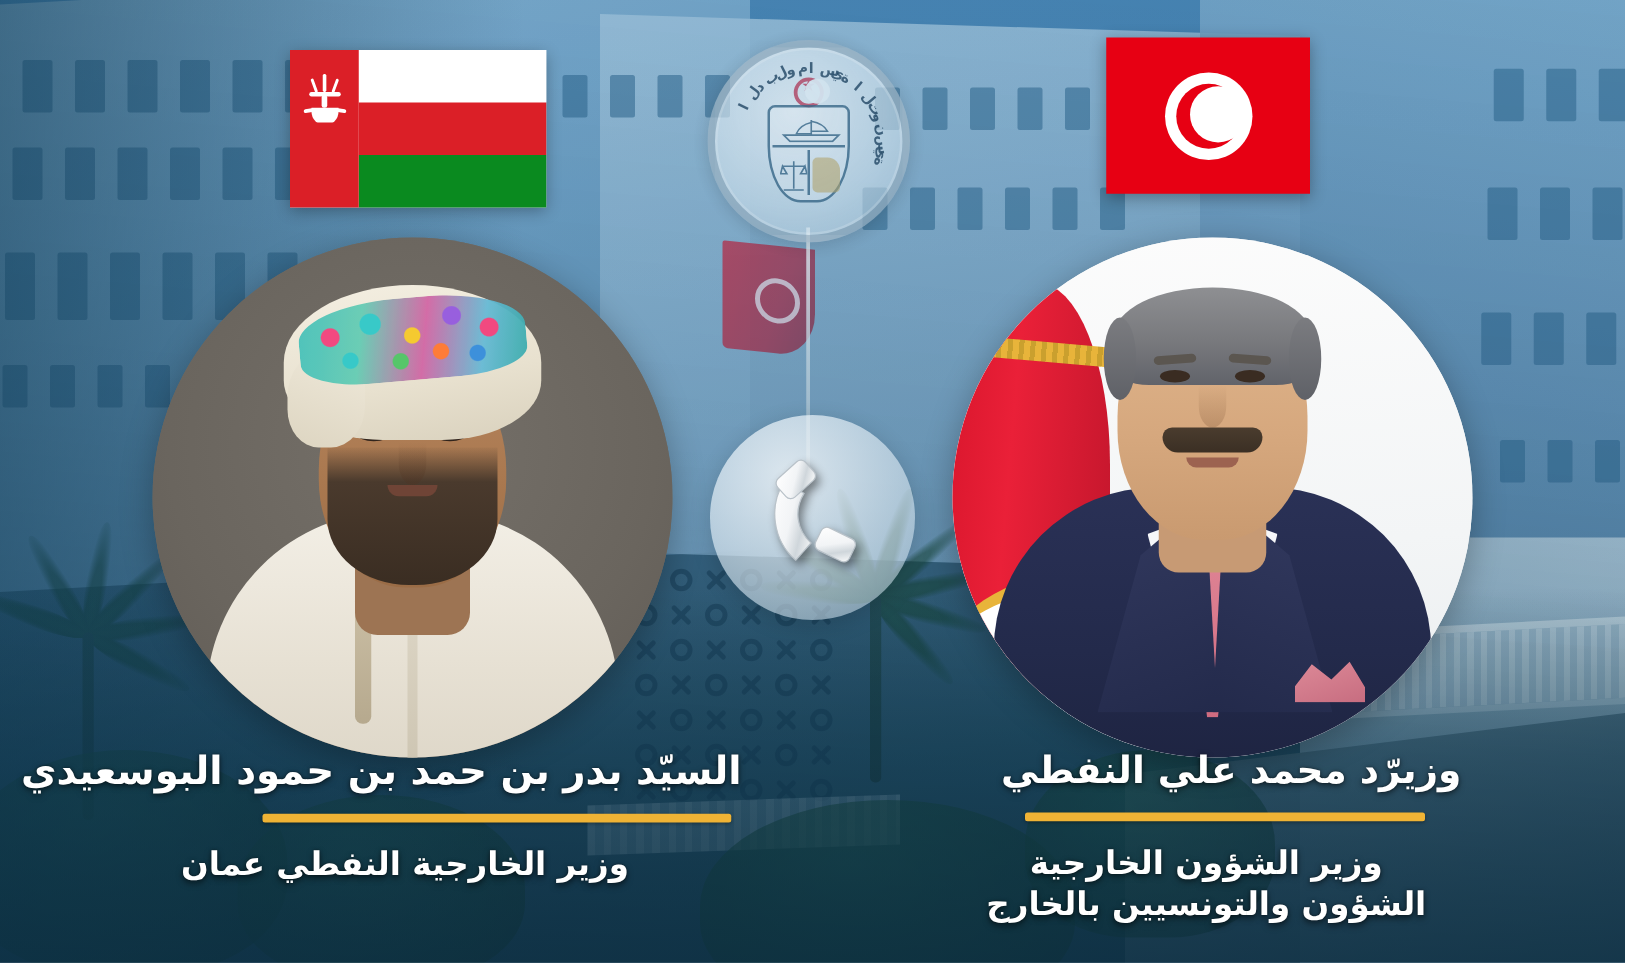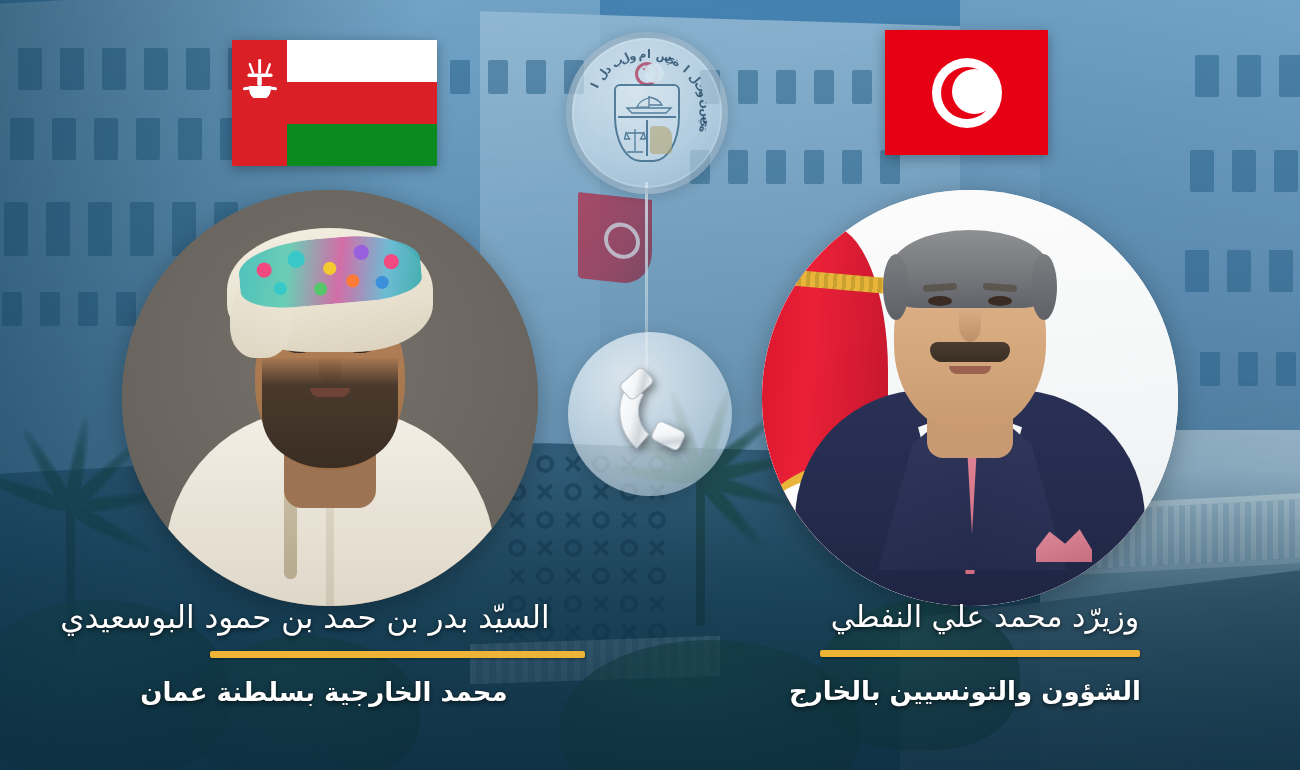--- a/index.html
+++ b/index.html
@@ -404,21 +404,21 @@
   
   .caption{
     position:absolute;text-align:center;color:#ffffff;
     direction:rtl;unicode-bidi:embed;
     text-shadow:0 2px 5px rgba(0,0,0,.55),0 0 2px rgba(0,0,0,.5);
   }
   #caption-left{left:0px;top:600px;width:610px;}
   #caption-right{left:680px;top:600px;width:610px;}
 
   .cap-name{
-    font-size:31px;font-weight:400;letter-spacing:.2px;line-height:1.15;
+    font-size:31px;font-weight:700;letter-spacing:.2px;line-height:1.15;
     white-space:nowrap;
   }
   #caption-right .cap-name{font-size:30px;}
   .cap-rule{
     height:7px;background:#efb335;border-radius:2px;margin:15px auto 0;
     box-shadow:0 1px 3px rgba(0,0,0,.35);
   }
   #caption-left .cap-rule{width:375px;margin-right:25px;margin-left:auto;}
   #caption-right .cap-rule{width:320px;margin-right:150px;margin-left:auto;}
   .cap-title{
@@ -740,24 +740,25 @@
         <path d="M30 16 C14 34 14 62 30 80 L44 68 C34 56 34 40 44 28 Z" fill="url(#ph)" stroke="#b9c2c9" stroke-width="1"></path>
         <rect x="24" y="6" width="30" height="20" rx="5" transform="rotate(-34 39 16)" fill="url(#ph)" stroke="#b9c2c9" stroke-width="1"></rect>
         <rect x="48" y="62" width="30" height="20" rx="5" transform="rotate(34 63 72)" fill="url(#ph)" stroke="#b9c2c9" stroke-width="1"></rect>
       </g>
     </svg>
   </div>
 
   <div class="caption" id="caption-left">
     <div class="cap-name">السيّد بدر بن حمد بن حمود البوسعيدي</div>
     <div class="cap-rule"></div>
-    <div class="cap-title">محمد الخارجية بسلطنة عمان</div>
+    <div class="cap-title">وزير الخارجية النفطي عمان</div>
   </div>
 
   <div class="caption" id="caption-right">
     <div class="cap-name">وزيرّد محمد علي النفطي</div>
     <div class="cap-rule"></div>
     <div class="cap-title">
+      <div>وزير الشؤون الخارجية</div>
       <div>الشؤون والتونسيين بالخارج</div>
     </div>
   </div>
 
 </div>
 
 </body></html>

